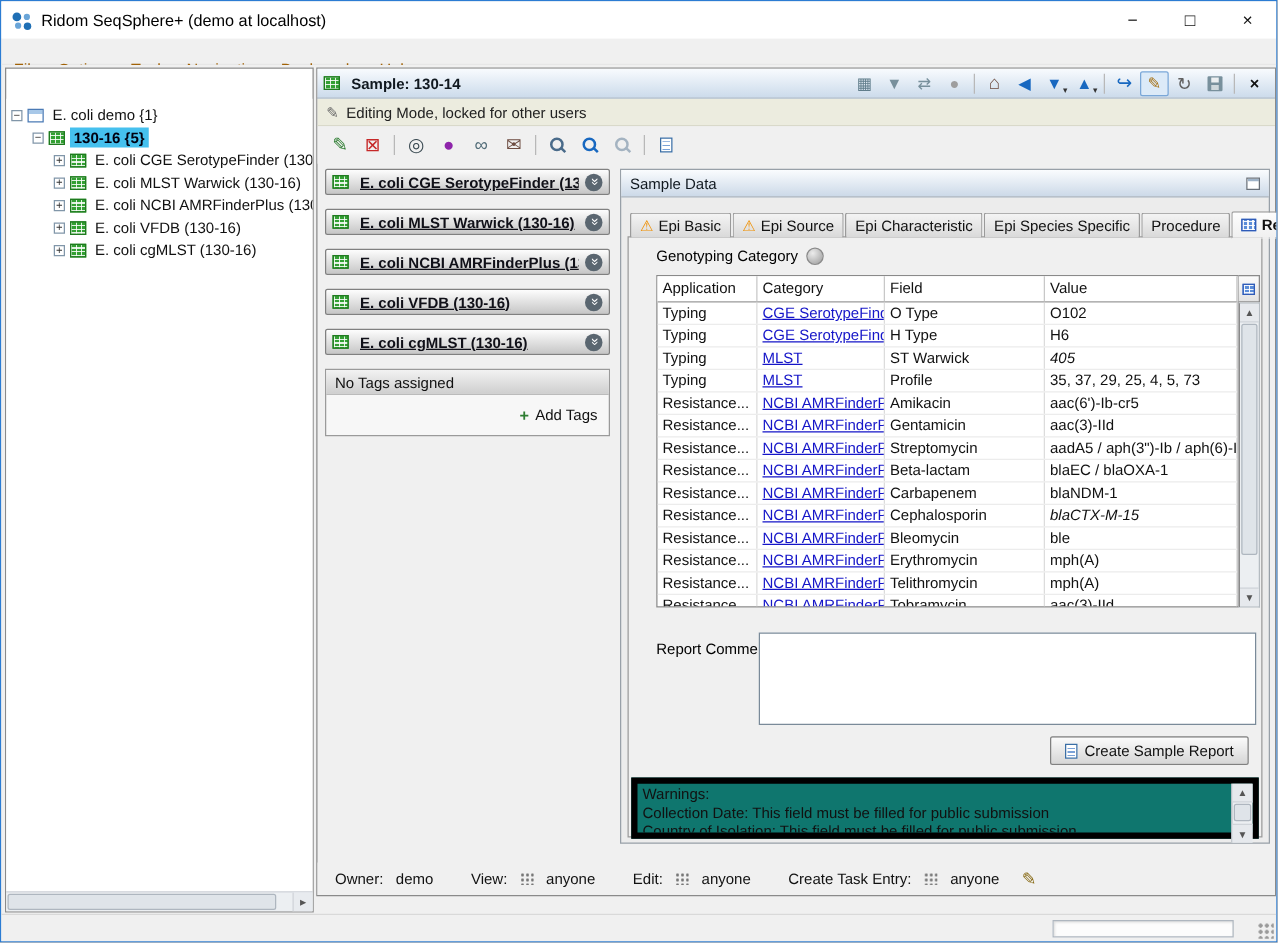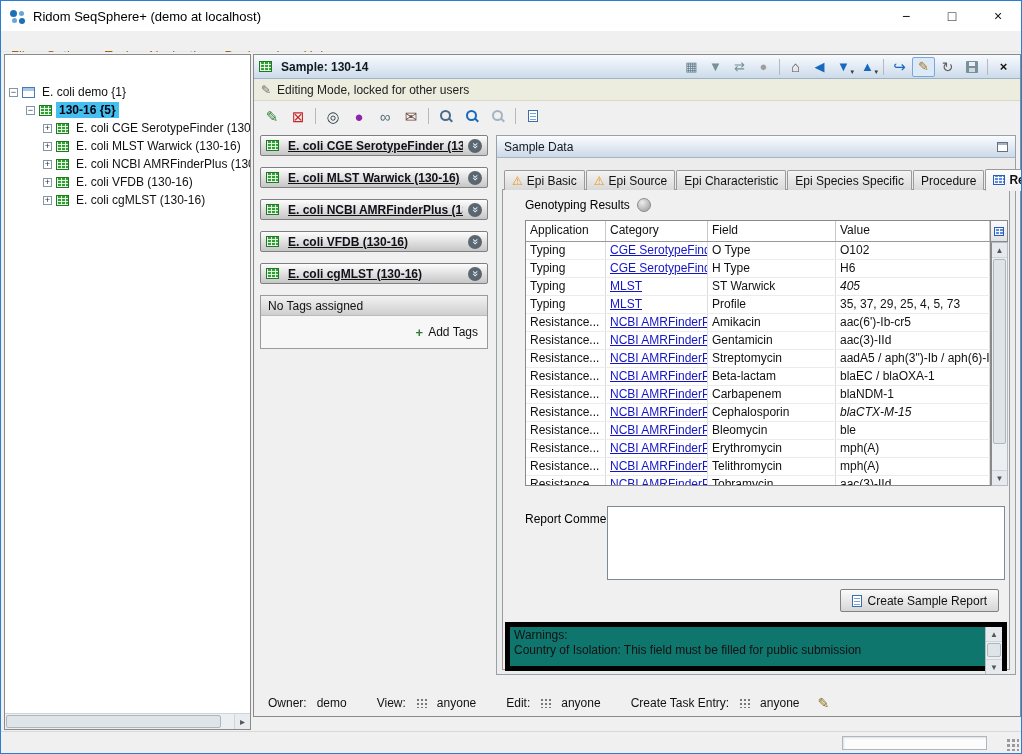--- a/index.html
+++ b/index.html
@@ -442,21 +442,21 @@
                 <span>Procedure</span>
               </div>
               <div class="tab selected">
                 <span class="tbl-icon"></span>
                 <span>Results</span>
               </div>
             </div>
           <div class="tabpane">
 
             <div class="geno-row">
-              <span>Genotyping Results</span>
+              <span>Genotyping Category</span>
               <span class="sphere"></span>
             </div>
 
             <div class="gtable">
               <div class="gt-main">
                 <div class="gt-head">
                     <div class="gt-hcell" style="width: 80px;">Application</div>
                     <div class="gt-hcell" style="width: 102px;">Category</div>
                     <div class="gt-hcell" style="width: 128px;">Field</div>
                     <div class="gt-hcell" style="width: 154px;">Value</div>
@@ -562,20 +562,21 @@
             <textarea class="rc-area" style=""></textarea>
 
             <div class="create-btn">
               <span class="doc-icon"></span>
               <span>Create Sample Report</span>
             </div>
 
             <div class="warnbox">
               <div class="warn-lines">
                   <div>Warnings:</div>
+                  <div>Collection Date: This field must be filled for public submission</div>
                   <div>Country of Isolation: This field must be filled for public submission</div>
                 </div>
               <div class="gt-scroll warn-scroll">
                 <div class="varrow">▲</div>
                 <div class="vthumb tall"></div>
                 <div class="varrow bottom">▼</div>
               </div>
             </div>
 
           </div>

